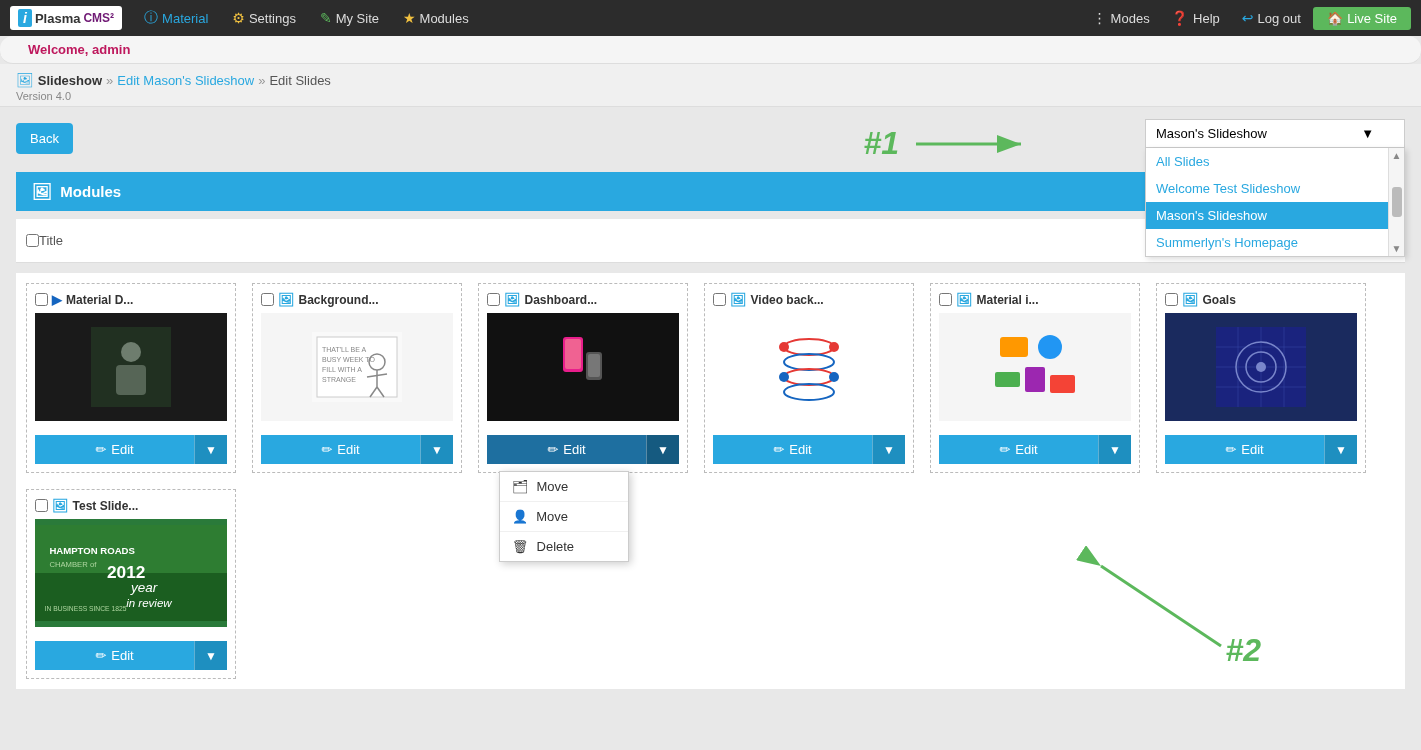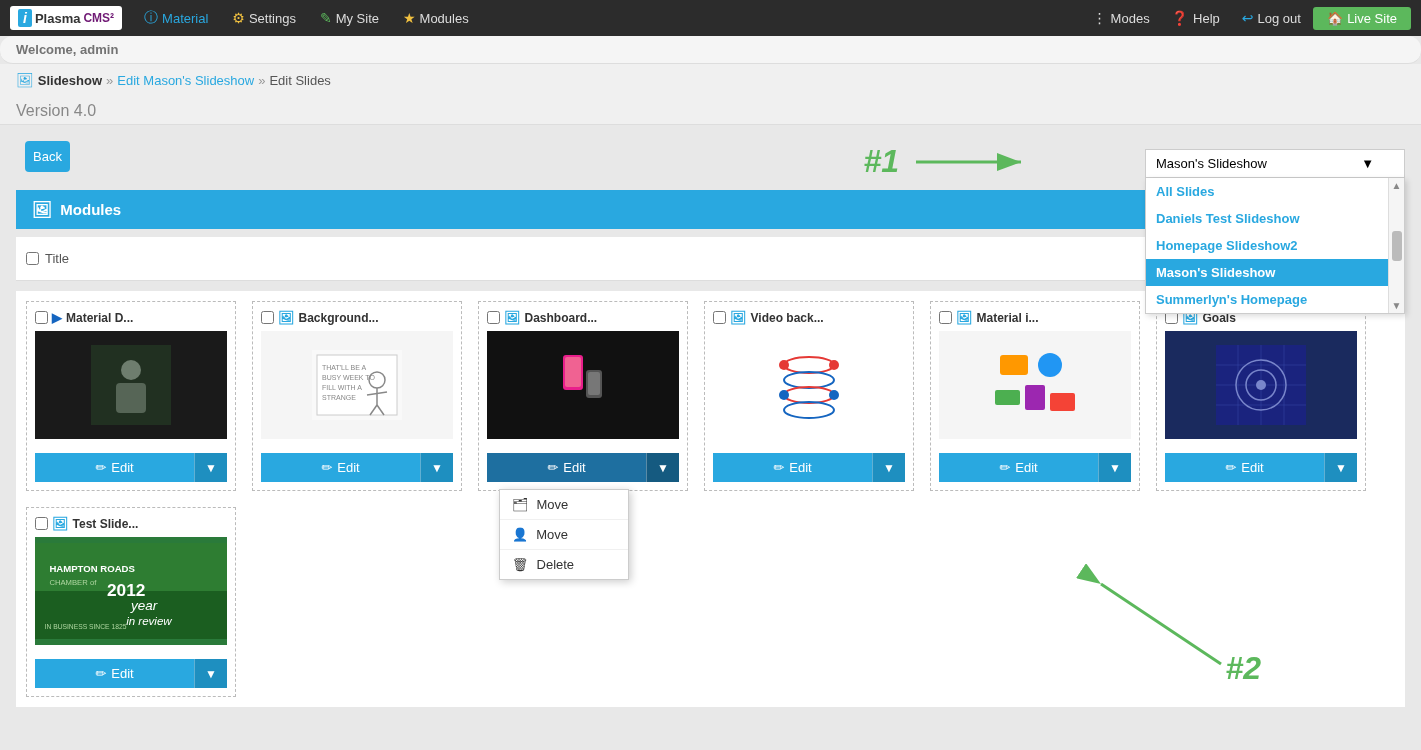--- a/index.html
+++ b/index.html
@@ -65,57 +65,57 @@
       border-radius: 3px;
       display: flex;
       align-items: center;
       gap: 4px;
     }
 
     
     .welcome-bar {
       background: #f5f5f5;
       border-bottom: 1px solid #ddd;
-      padding: 6px 16px;
+      padding: 6px 28px;
       font-size: 13px;
       font-weight: bold;
-      color: #737373;
+      color: #be185d;
       border-radius: 13px;
     }
 
     
     .breadcrumb-bar {
       background: #f0f0f0;
       padding: 8px 16px 4px 16px;
       border-bottom: 1px solid #ddd;
     }
     .breadcrumb {
       display: flex;
       align-items: center;
       gap: 4px;
       font-size: 13px;
     }
     .breadcrumb-icon { color: #29a8e0; font-size: 14px; }
     .breadcrumb-root { font-weight: bold; color: #333; }
     .breadcrumb-sep { color: #999; }
     .breadcrumb-link { color: #29a8e0; cursor: pointer; text-decoration: none; }
     .breadcrumb-current { color: #555; }
-    .version { font-size: 16px; color: #888; margin-top: 14px; }
+    .version { font-size: 11px; color: #888; margin-top: 2px; }
 
     
     .page-area {
       background: #e8e8e8;
       padding: 10px 16px;
       position: relative;
     }
 
     
     .slideshow-selector-area {
       position: absolute;
-      top: 24px;
+      top: 12px;
       right: 16px;
       z-index: 100;
       padding-left: 16px;
     }
 
     .slideshow-selector {
       position: relative;
       width: 260px;
     }
     .slideshow-selector-btn {
@@ -136,21 +136,20 @@
       left: 0;
       right: 0;
       background: white;
       border: 1px solid #ccc;
       border-top: none;
       z-index: 200;
       box-shadow: 2px 2px 6px rgba(0,0,0,0.15);
     }
     .dropdown-scrollbar {
       display: flex;
-      font-weight: bold;
     }
     .dropdown-list {
       flex: 1;
     }
     .dropdown-item {
       padding: 6px 10px;
       cursor: pointer;
       font-size: 13px;
       color: #29a8e0;
     }
@@ -171,26 +170,25 @@
       width: 10px;
       height: 30px;
       border-radius: 3px;
     }
 
     
     .back-btn {
       background: #29a8e0;
       color: white;
       border: none;
-      padding: 8px 8px;
+      padding: 8px 14px;
       font-size: 13px;
       cursor: pointer;
       border-radius: 4px;
       margin-bottom: 10px;
-      margin-left: 9px;
     }
 
     
     .slides-header {
       background: #29a8e0;
       color: white;
       padding: 10px 16px;
       font-size: 15px;
       font-weight: bold;
       display: flex;
@@ -203,21 +201,21 @@
     
     .toolbar-row {
       display: flex;
       justify-content: space-between;
       align-items: center;
       padding: 6px 10px;
       background: white;
       border-bottom: 1px solid #ddd;
       margin-bottom: 10px;
     }
-    .toolbar-left { display: flex; align-items: center; gap: 6px; }
+    .toolbar-left { display: flex; align-items: center; }
     .view-toggle { display: flex; gap: 2px; }
     .view-btn {
       background: #29a8e0;
       color: white;
       border: none;
       padding: 6px 10px;
       cursor: pointer;
       font-size: 16px;
       border-radius: 2px;
     }
@@ -399,22 +397,21 @@
   <div class="slideshow-selector-area">
     <div class="slideshow-selector">
       <button class="slideshow-selector-btn">
         <span>Mason's Slideshow</span>
         <span>▼</span>
       </button>
       <div class="slideshow-dropdown">
         <div class="dropdown-scrollbar">
           <div class="dropdown-list">
             <div class="dropdown-item">All Slides</div>
-            <div class="dropdown-item">Daniels Test Slideshow</div>
-            <div class="dropdown-item">Homepage Slideshow2</div>
+            <div class="dropdown-item">Welcome Test Slideshow</div>
             <div class="dropdown-item selected">Mason's Slideshow</div>
             <div class="dropdown-item">Summerlyn's Homepage</div>
           </div>
           <div class="dropdown-scrollbar-track">
             <span class="scroll-arrow">▲</span>
             <div class="scroll-thumb"></div>
             <span class="scroll-arrow">▼</span>
           </div>
         </div>
       </div>

